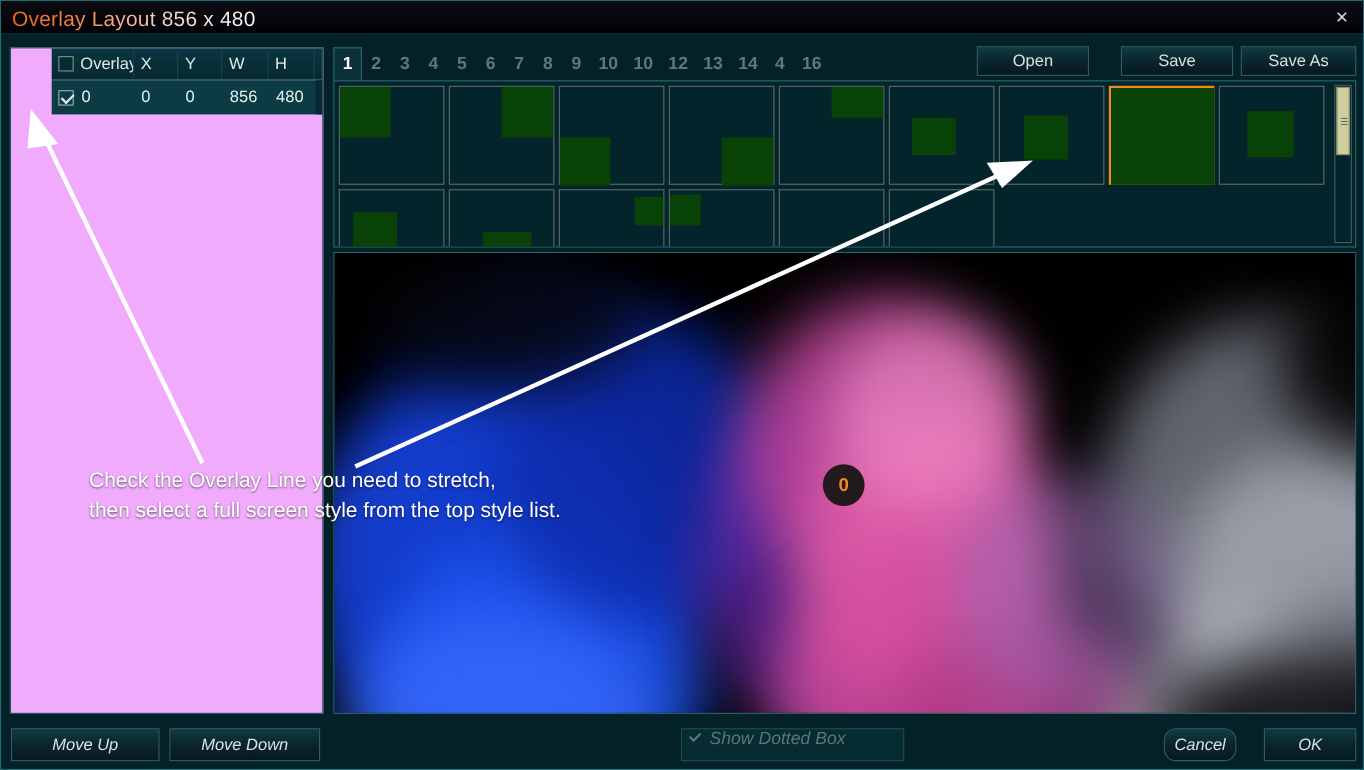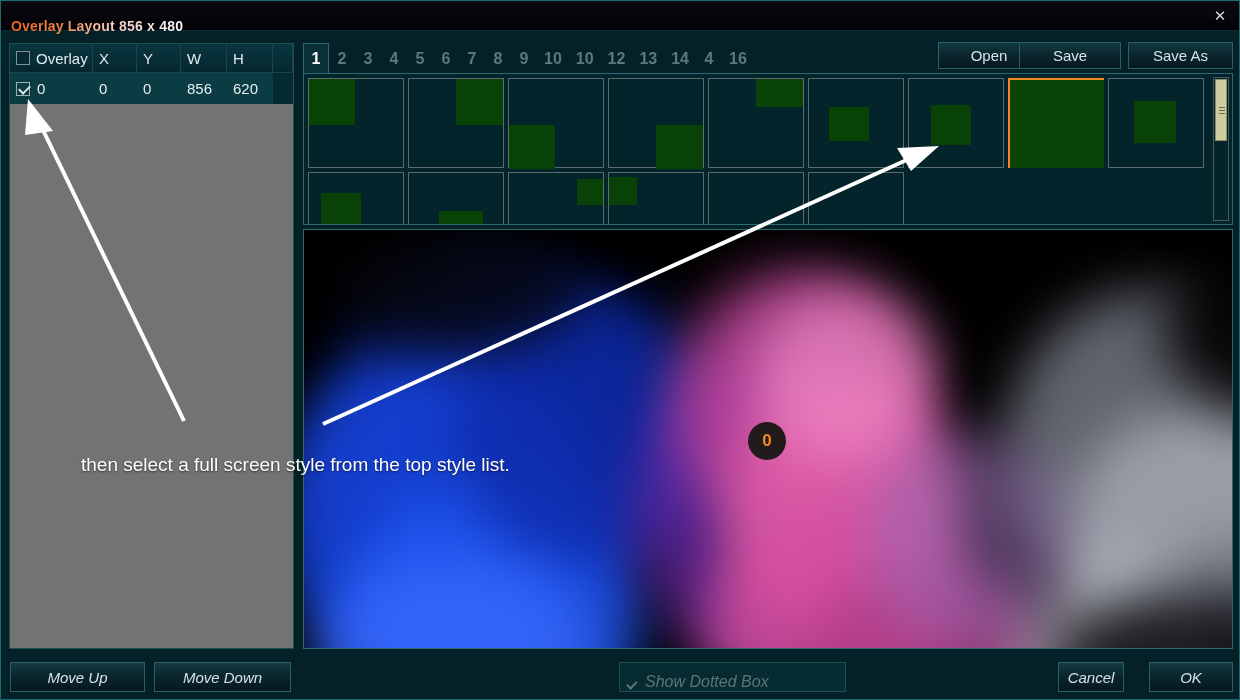--- a/index.html
+++ b/index.html
@@ -18,44 +18,44 @@
   }
 
   
   .titlebar {
     position: absolute; left: 0; top: 0;
     width: 1240px; height: 30px;
     background: linear-gradient(to bottom, #0b0b12 0%, #05050a 60%, #000007 100%);
     border-bottom: 1px solid #0a2b32;
   }
   .title-text {
-    position: absolute; left: 10px; top: 17px;
-    font-size: 14px;
+    position: absolute; left: 10px; top: 7px;
+    font-size: 19px;
     letter-spacing: .2px;
     background: linear-gradient(to right, #e8641c 0%, #ef8a4a 28%, #f5cfc2 60%, #ffffff 100%);
     -webkit-background-clip: text;
     background-clip: text;
     color: transparent;
     white-space: nowrap;
-    font-weight: bold;
   }
   .close-btn {
     position: absolute; right: 4px; top: 2px;
     width: 34px; height: 26px;
     color: #cfd9dc; font-size: 15px;
     display: flex; align-items: center; justify-content: center;
     cursor: pointer;
   }
 
   
   .left-panel {
     position: absolute; left: 8px; top: 42px;
     width: 285px; height: 606px;
-    background: #737373;
+    background: #f0abfc;
     border: 1px solid #1c4f57;
+    padding-left: 37px;
   }
   .tbl-head {
     display: flex; height: 29px;
     background: linear-gradient(to bottom, #0a3640 0%, #05272e 100%);
     border-bottom: 1px solid #16454e;
   }
   .tbl-head .cell {
     color: #dfe9ec; font-size: 15px;
     display: flex; align-items: center;
     border-right: 1px solid #16454e;
@@ -120,21 +120,21 @@
 
   
   .btn {
     background: linear-gradient(to bottom, #133942 0%, #0a252c 50%, #06191e 100%);
     border: 1px solid #2a5f68;
     color: #d4e2e6; font-size: 15px;
     display: flex; align-items: center; justify-content: center;
     cursor: pointer;
   }
   .top-btn { position: absolute; height: 27px; top: 41px; }
-  #btn-open   { left: 937px; width: 102px; }
+  #btn-open   { left: 887px; width: 102px; }
   #btn-save   { left: 1018px; width: 102px; }
   #btn-saveas { left: 1127px; width: 105px; }
 
   
   .style-grid {
     position: absolute; left: 302px; top: 72px;
     width: 930px; height: 152px;
     background: #03242a;
     border: 1px solid #2c6a72;
     overflow: hidden;
@@ -189,43 +189,43 @@
     position: absolute; left: 80px; top: 423px;
     font-size: 19px; line-height: 27px; color: #ffffff;
     white-space: pre; text-shadow: 0 1px 2px rgba(0,0,0,.6);
   }
 
   
   .bottom { position: absolute; left: 0; top: 658px; width: 1240px; height: 42px; font-style: italic; }
   .bot-btn { position: absolute; height: 30px; top: 3px; }
   #btn-moveup   { left: 9px;  width: 135px; }
   #btn-movedown { left: 153px; width: 137px; }
-  #btn-cancel   { left: 1057px; width: 66px; }
+  #btn-cancel   { left: 1057px; width: 66px; border-radius: 11px; }
   #btn-ok       { left: 1148px; width: 84px; }
   .select {
     position: absolute; height: 30px; top: 3px;
     background: #062b31;
     border: 1px solid #2a5f68;
     color: #e3eef0; font-size: 16px;
     display: flex; align-items: center;
     padding-left: 8px;
     cursor: pointer;
   }
   #sel-stretch { left: 301px; width: 148px; }
   #sel-autofit { left: 457px; width: 154px; color: #5d757a; border-color: #214c54; }
   .sel-arrow {
     position: absolute; right: 8px; top: 12px;
     width: 11px; height: 5px;
     border: 1px solid #60838a; background: transparent;
   }
   .chkbox-ctl {
     position: absolute; left: 618px; top: 3px;
-    width: 227px; height: 30px;
+    width: 203px; height: 30px;
     background: #062b31; border: 1px solid #1d4d55;
-    display: flex; align-items: flex-end; padding-left: 6px;
+    display: flex; align-items: flex-start; padding-left: 6px;
     color: #5d757a; font-size: 16px;
     cursor: pointer;
   }
   .tick {
     position: relative; width: 13px; height: 13px; flex: none; margin-right: 6px;
   }
   .tick::after {
     content: ""; position: absolute; left: 1px; top: 3px;
     width: 8px; height: 4px;
     border-left: 2px solid #5d757a; border-bottom: 2px solid #5d757a;
@@ -255,21 +255,21 @@
       <div class="cell c-end"></div>
     </div>
     <div class="tbl-row">
       <div class="cell c-chk">
         <span class="row-chk"></span>
         <span>0</span>
       </div>
       <div class="cell c-x num-r">0</div>
       <div class="cell c-y num-r">0</div>
       <div class="cell c-w num-r">856</div>
-      <div class="cell c-h num-r">620</div>
+      <div class="cell c-h num-r">480</div>
       <div class="cell c-end"></div>
     </div>
   </div>
 
   <div class="tabstrip" id="tabstrip">
       <div class="tab active">1</div>
       <div class="tab">2</div>
       <div class="tab">3</div>
       <div class="tab">4</div>
       <div class="tab">5</div>
@@ -369,20 +369,21 @@
     <g>
       <line x1="183" y1="420" x2="40" y2="125" stroke="#ffffff" stroke-width="4"></line>
       <polygon points="27,98 52,130 24,134" fill="#ffffff"></polygon>
     </g>
 
     <g>
       <line x1="322" y1="423" x2="910" y2="157" stroke="#ffffff" stroke-width="4"></line>
       <polygon points="938,145 896,147 910,170" fill="#ffffff"></polygon>
     </g>
   </svg>
+  <div class="anno-text">Check the Overlay Line you need to stretch,</div>
   <div class="anno-text" style="top:450px">then select a full screen style from the top style list.</div>
 
   <div class="bottom">
     <div class="btn bot-btn" id="btn-moveup">Move Up</div>
     <div class="btn bot-btn" id="btn-movedown">Move Down</div>
 
 
     <div class="chkbox-ctl">
       <span class="tick"></span>
       <span>Show Dotted Box</span>

